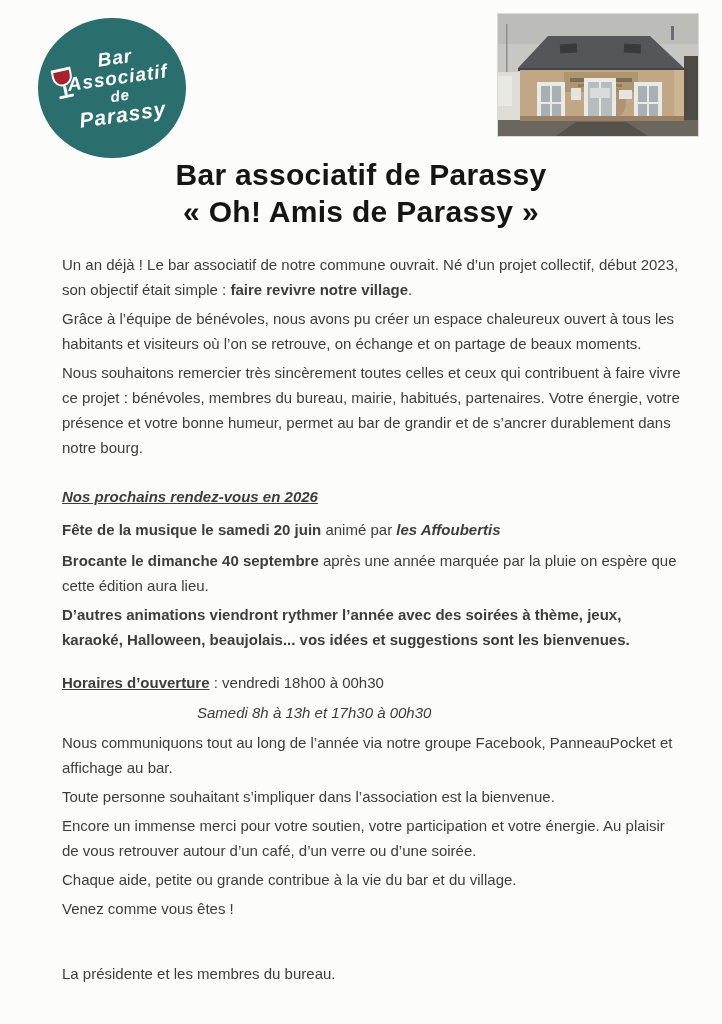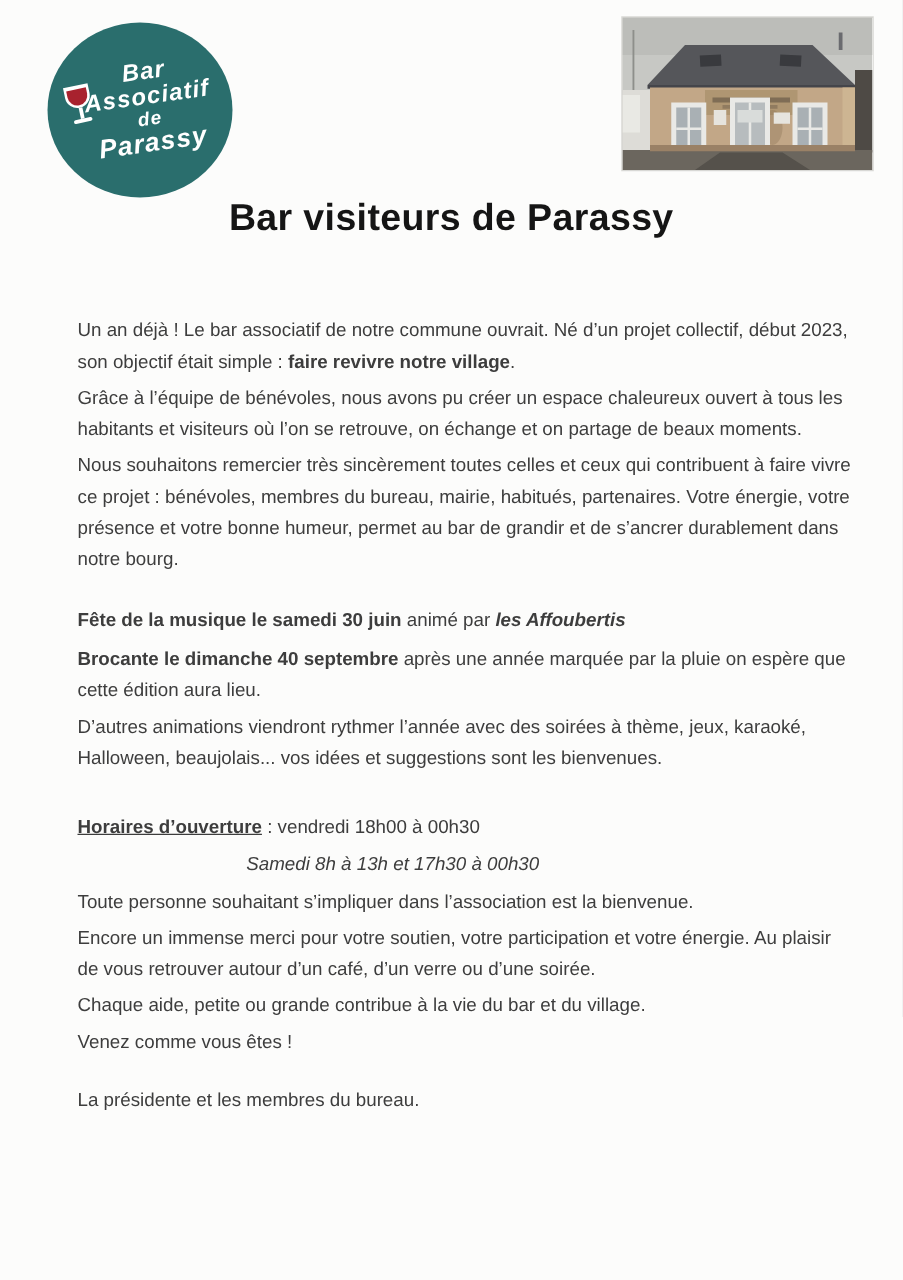--- a/index.html
+++ b/index.html
@@ -55,25 +55,25 @@
   .content {
     position: absolute; top: 252px; left: 62px;
     width: 622px;
     font-size: 15px; line-height: 25px;
   }
   .content p { margin: 0 0 4px 0; }
   p.gap-before-heading { margin-bottom: 24px; }
   p.section-heading { font-weight: bold; font-style: italic; margin-bottom: 8px; }
   p.section-heading .u { text-decoration: underline; }
   p.fete { margin-bottom: 6px; }
-  p.animations { margin-bottom: 30px; }
+  p.animations { margin-bottom: 18px; font-weight: bold; }
   p.horaires-line1 { margin-bottom: 5px; }
   p.horaires-indent { padding-left: 135px; margin-bottom: 5px; font-style: italic; }
   p.horaires-last { margin-bottom: 6px; }
-  p.venez { margin-bottom: 22px; }
+  p.venez { margin-bottom: 40px; }
   .b { font-weight: bold; text-align: right; }
   .bi { font-weight: bold; font-style: italic; }
   .bu { font-weight: bold; text-decoration: underline; }
 </style>
 </head>
 <body>
 
 <div class="page">
 
   <div class="logo" style="background:#2a6e6d;">
@@ -139,43 +139,46 @@
       <rect x="73" y="74" width="10" height="12" fill="#e6e4de"></rect>
       <rect x="121" y="76" width="13" height="9" fill="#e6e4de"></rect>
 
       <rect x="0" y="106" width="200" height="16" fill="#6b665e"></rect>
       <polygon points="78,108 128,108 150,122 58,122" fill="#55514b"></polygon>
       <rect x="22" y="102" width="164" height="5" fill="#9a8166"></rect>
     </svg>
   </div>
 
   <h1 class="title">
-    <span>Bar visiteurs de Parassy</span><br>
+    <span>Bar associatif de Parassy</span><br>
+    <span>« Oh! Amis de Parassy »</span>
   </h1>
 
   <div class="content">
 
     <p><span>Un an déjà ! Le bar associatif de notre commune ouvrait. Né d’un projet collectif, début 2023, son objectif était simple : </span><span class="b">faire revivre notre village</span><span>.</span></p>
 
     <p>Grâce à l’équipe de bénévoles, nous avons pu créer un espace chaleureux ouvert à tous les habitants et visiteurs où l’on se retrouve, on échange et on partage de beaux moments.</p>
 
     <p class="gap-before-heading">Nous souhaitons remercier très sincèrement toutes celles et ceux qui contribuent à faire vivre ce projet : bénévoles, membres du bureau, mairie, habitués, partenaires. Votre énergie, votre présence et votre bonne humeur, permet au bar de grandir et de s’ancrer durablement dans notre bourg.</p>
 
+    <p class="section-heading"><span class="u">Nos prochains rendez-vous en 2026</span></p>
 
-    <p class="fete"><span class="b">Fête de la musique le samedi 30 juin</span><span> animé par </span><span class="bi">les Affoubertis</span></p>
+    <p class="fete"><span class="b">Fête de la musique le samedi 20 juin</span><span> animé par </span><span class="bi">les Affoubertis</span></p>
 
     <p><span class="b">Brocante le dimanche 40 septembre</span><span> après une année marquée par la pluie on espère que cette édition aura lieu.</span></p>
 
     <p class="animations">D’autres animations viendront rythmer l’année avec des soirées à thème, jeux, karaoké, Halloween, beaujolais... vos idées et suggestions sont les bienvenues.</p>
 
     <p class="horaires-line1"><span class="bu">Horaires d’ouverture</span><span> : </span><span>vendredi 18h00 à 00h30</span></p>
 
     <p class="horaires-indent">Samedi 8h à 13h et 17h30 à 00h30</p>
 
 
+    <p>Nous communiquons tout au long de l’année via notre groupe Facebook, PanneauPocket et affichage au bar.</p>
 
     <p>Toute personne souhaitant s’impliquer dans l’association est la bienvenue.</p>
 
     <p>Encore un immense merci pour votre soutien, votre participation et votre énergie. Au plaisir de vous retrouver autour d’un café, d’un verre ou d’une soirée.</p>
 
     <p>Chaque aide, petite ou grande contribue à la vie du bar et du village.</p>
 
     <p class="venez">Venez comme vous êtes !</p>
 
     <p>La présidente et les membres du bureau.</p>

